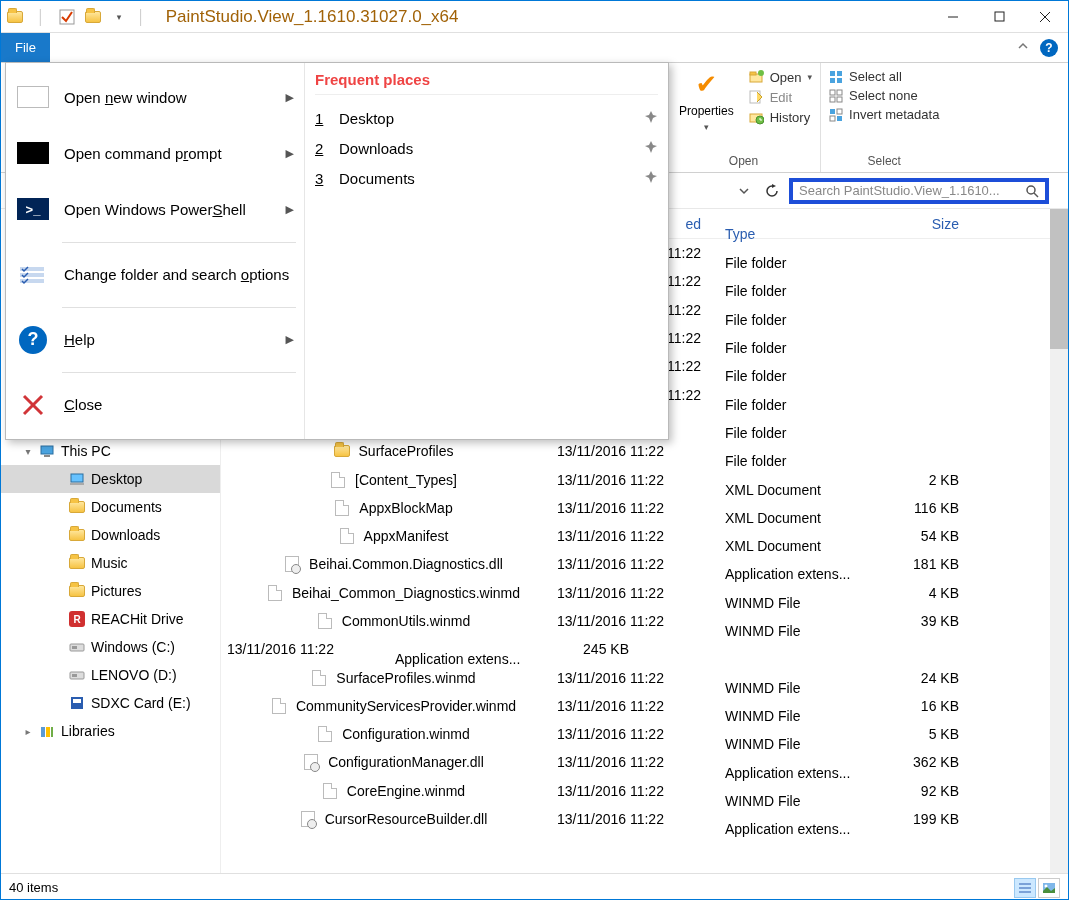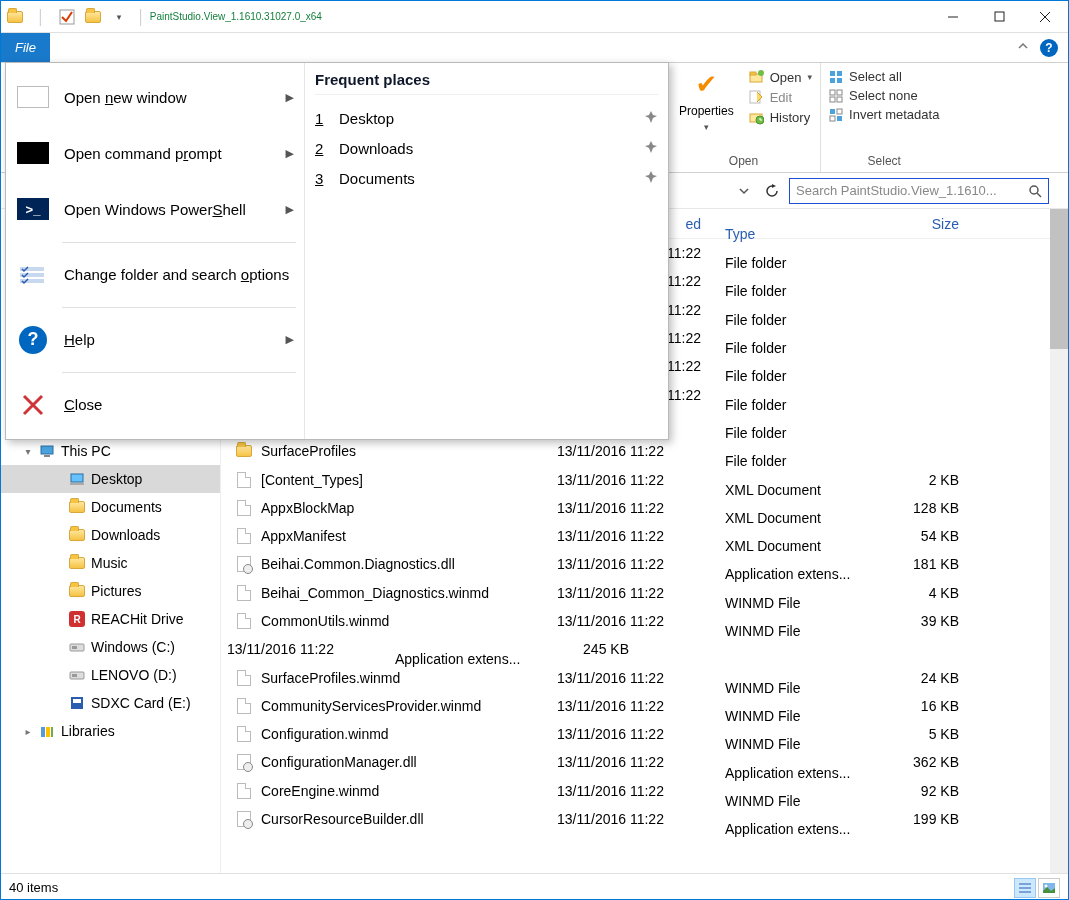--- a/index.html
+++ b/index.html
@@ -1,86 +1,86 @@
 <!DOCTYPE html>
 <html><head>
 <meta charset="utf-8">
 <style>
   * { box-sizing: border-box; margin: 0; padding: 0; font-family: "Segoe UI", Arial, sans-serif; }
   body { width: 1069px; height: 900px; background: #fff; border: 1px solid #0078d7; overflow: hidden; font-size: 14px; color: #000; }
   
   .titlebar { height: 32px; display: flex; align-items: center; background: #fff; border-bottom: 1px solid #e0e0e0; }
   .titlebar .qat { display: flex; align-items: center; padding: 0 2px; gap: 2px; }
   .qat-btn { width: 24px; height: 24px; display: flex; align-items: center; justify-content: center; }
-  .titlebar .title { margin-left: 0; flex: 1; font-size: 10px; color: #15803d; }
+  .titlebar .title { margin-left: 16px; flex: 1; font-size: 17px; color: #a16207; }
   .syscontrols { display: flex; }
   .sysbtn { width: 46px; height: 30px; display: flex; align-items: center; justify-content: center; color: #222; }
   .sysbtn svg { stroke: #222; }
   
   .ribbon-tabs { height: 30px; display: flex; align-items: stretch; background: #fff; border-bottom: 1px solid #d0d0d0; }
-  .ribbon-tab { padding: 0 14px; display: flex; align-items: center; font-size: 13px; font-style: italic; }
+  .ribbon-tab { padding: 0 14px; display: flex; align-items: center; font-size: 13px; }
   .ribbon-tab.file { background: #1979ca; color: #fff; }
   .ribbon-spacer { flex: 1; }
   .collapse-zone { display:flex; align-items:center; gap:10px; padding-right:10px; }
   .help-circle { width:18px; height:18px; border-radius:50%; background:#0067c0; color:#fff; display:flex; align-items:center; justify-content:center; font-size:12px; font-weight:bold; }
   
   .ribbon-content { height: 110px; border-bottom: 1px solid #d0d0d0; background:#fff; display:flex; }
   .ribbon-offset { width: 666px; } 
   .ribbon-group { border-right:1px solid #e0e0e0; padding: 4px 8px 0 8px; display:flex; flex-direction:column; }
   .ribbon-group-body { flex:1; display:flex; align-items:flex-start; gap:10px; }
   .ribbon-group-label { text-align:center; font-size:12px; color:#555; padding:2px 0 4px 0; }
   .big-btn { display:flex; flex-direction:column; align-items:center; gap:4px; font-size:12px; padding:2px 4px; }
   .big-check { font-size:26px; color:#f58c00; }
   .small-list { display:flex; flex-direction:column; gap:4px; padding-top:2px; }
   .small-item { display:flex; align-items:center; gap:6px; font-size:13px; color:#333; }
   .small-item .muted { color:#888; }
   .small-item svg { flex-shrink:0; }
   .check-ico { width:14px; height:14px; }
   
   .navbar { height: 36px; display:flex; align-items:center; gap:6px; padding: 4px 6px; border-bottom:1px solid #e8e8e8;} 
   .refresh-btn, .dropdown-btn { width:22px; height:22px; display:flex; align-items:center; justify-content:center; }
-  .searchbox { flex: 1; height:26px; border:1px solid #1d4ed8; display:flex; align-items:center; padding:0 6px; color:#888; font-size:13px; min-width:200px; max-width:260px;}
+  .searchbox { flex: 1; height:26px; border:4px solid #1d4ed8; display:flex; align-items:center; padding:0 6px; color:#888; font-size:13px; min-width:200px; max-width:260px;}
   .searchbox span { flex:1; white-space:nowrap; overflow:hidden; text-overflow:ellipsis;}
   
   .main { display:flex; height: calc(900px - 32px - 30px - 110px - 36px - 28px); }
   .sidebar { width: 220px; border-right: 1px solid #eee; overflow:hidden; padding-top: 200px;  }
   .tree-item { display:flex; align-items:center; gap:6px; height:28px; padding-left:22px; font-size:14px; }
   .tree-item.indent { padding-left:52px; }
   .tree-item.selected { background:#d9d9d9; }
   .tree-item .exp { width:10px; text-align:center; color:#777; font-size:10px; }
   .tree-item .ico { width:16px; height:16px; display:inline-flex; align-items:center; justify-content:center; }
   
   .filelist { flex:1; position:relative; }
   .columns { display:flex; height:30px; align-items:center; font-size:14px; color:#2a5db0; border-bottom:1px solid #eee; }
   .col-name { width:330px; padding-left:14px; }
   .col-date { width:168px; padding-left:6px; } 
   .col-type { width:160px; padding-left:6px;margin-top:20px; }
   .col-size { width:110px; text-align:right; padding-right:30px; }
   .rows { }
   .row { display:flex; height:28.3px; align-items:center; font-size:14px; }
-  .row .col-name { display:flex; align-items:center; gap:8px; }
+  .row .col-name { display:flex; align-items:center; gap:8px;justify-content:center; }
   .row .ico { width:18px; height:18px; display:inline-flex; align-items:center; justify-content:center; }
   .row .col-type { white-space:nowrap; overflow:hidden; text-overflow:ellipsis; }
   
   .scrollbar { position:absolute; right:0; top:0; bottom:0; width:18px; background:#f0f0f0; }
   .scrollbar .thumb { top:0; height:140px; background:#c1c1c1; position:absolute; left:0; right:0;}
   
   .statusbar { height:28px; border-top:1px solid #e0e0e0; display:flex; align-items:center; padding:0 8px; font-size:13px;}
   .statusbar .sp { flex:1; }
   .view-toggle { width:22px; height:20px; border:1px solid #ccc; margin-left:2px; display:flex; align-items:center; justify-content:center;}
   .view-toggle.active { background:#cce8ff; border-color:#99c9ef;}
   
   .filemenu { position:absolute; left:5px; top:62px; width:664px; height:378px; background:#fff; border:1px solid #b9b9b9; box-shadow:3px 3px 8px rgba(0,0,0,0.25); display:flex; z-index:100; }
   .fm-left { width:298px; display:flex; flex-direction:column; padding:6px 0; }
   .fm-item { display:flex; align-items:center; gap:14px; height:58px; padding:0 10px; font-size:15px; }
   .fm-item .fm-ico { width:34px; height:28px; display:flex; align-items:center; justify-content:center; }
   .fm-item .arrow { margin-left:auto; color:#555; font-size:11px;}
   .fm-sep { height:1px; background:#e0e0e0; margin:4px 8px 4px 56px; }
   .fm-right { flex:1; display:flex; flex-direction:column; border-left:1px solid #e6e6e6; padding:8px 10px; }
-  .fm-right h4 { font-size:15px; font-weight:600; margin-bottom:8px; color:#0f172a; padding-bottom:6px; border-bottom:1px solid #eee;}
+  .fm-right h4 { font-size:15px; font-weight:600; margin-bottom:8px; color:#ef4444; padding-bottom:6px; border-bottom:1px solid #eee;}
   .freq-item { display:flex; align-items:center; gap:12px; height:30px; font-size:15px; }
   .freq-item .idx { width:12px; text-decoration:underline; }
   .freq-item .pin { margin-left:auto; color:#777; }
   
   .folder-yellow { width:16px; height:12px; background:linear-gradient(#ffe79e,#f6c344); border:1px solid #d8a838; border-radius:2px; position:relative; display:inline-block;}
   .folder-yellow::before { content:""; position:absolute; top:-4px; left:0; width:7px; height:4px; background:#f6c344; border:1px solid #d8a838; border-bottom:none; border-radius:2px 2px 0 0;}
   .doc-ico { width:14px; height:16px; border:1px solid #bbb; background:#fff; position:relative; display:inline-block;}
   .doc-ico::after { content:""; position:absolute; right:-1px; top:-1px; width:5px; height:5px; background:#fff; border-left:1px solid #bbb; border-bottom:1px solid #bbb;}
   .dll-ico { width:14px; height:16px; border:1px solid #bbb; background:#fff; position:relative; display:inline-block;}
   .dll-gear { position:absolute; bottom:-3px; right:-3px; width:10px; height:10px; border:1px solid #888; border-radius:50%; background:#eee; }
@@ -448,21 +448,21 @@
         </div>
         <div class="row">
           <div class="col-name">
             <span class="ico">
               <span class="doc-ico"></span>
             </span>
             <span>AppxBlockMap</span>
           </div>
           <div class="col-date" style="">13/11/2016 11:22</div>
           <div class="col-type">XML Document</div>
-          <div class="col-size">128 KB</div>
+          <div class="col-size">116 KB</div>
         </div>
         <div class="row">
           <div class="col-name">
             <span class="ico">
               <span class="doc-ico"></span>
             </span>
             <span>AppxManifest</span>
           </div>
           <div class="col-date" style="">13/11/2016 11:22</div>
           <div class="col-type">XML Document</div>

